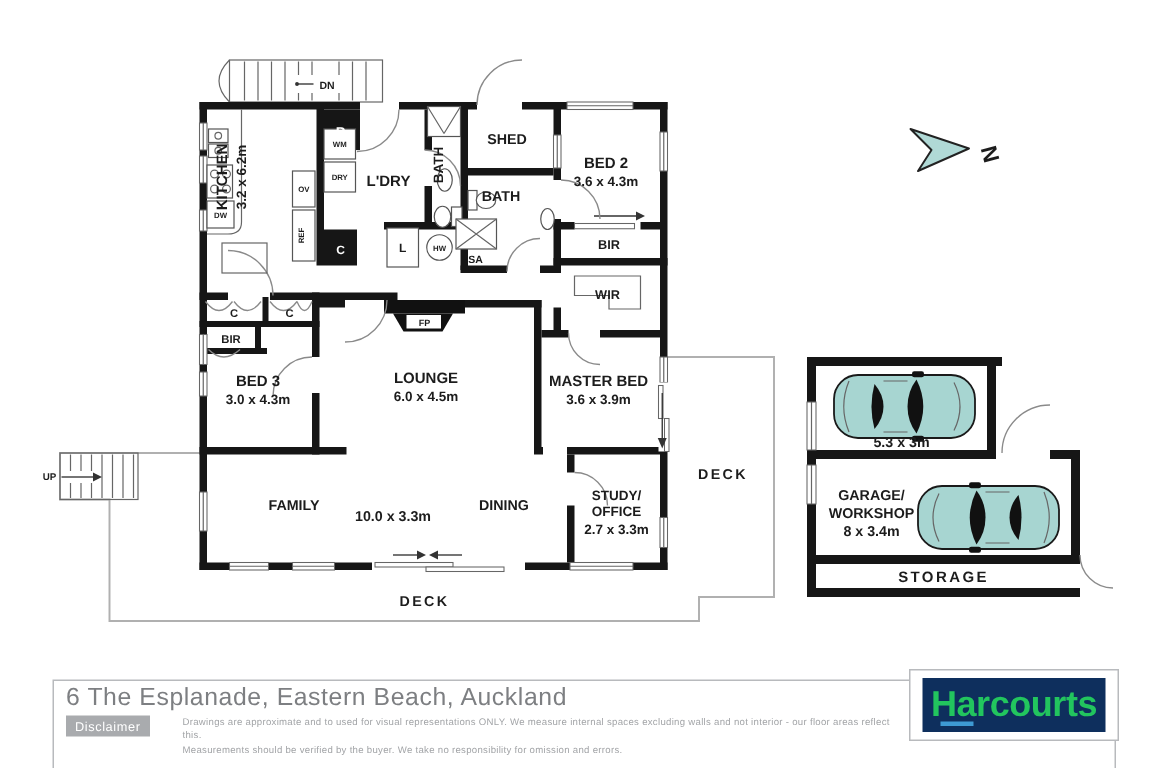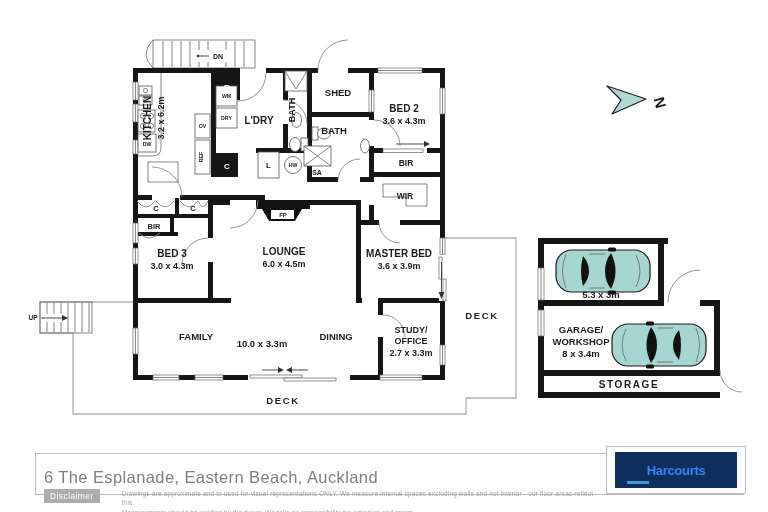--- a/index.html
+++ b/index.html
@@ -16,33 +16,33 @@
   .thin{stroke:#666;stroke-width:0.8;fill:none}
   .fix{stroke:#555;stroke-width:0.8;fill:#fff}
   .win{fill:#fff;stroke:#666;stroke-width:0.7}
   .door{stroke:#8a8a8a;stroke-width:0.9;fill:none}
   .deck{stroke:#b0b0b0;stroke-width:1.3;fill:none}
   .car-body{fill:#a7d5d1;stroke:#1a1a1a;stroke-width:1.2}
   .dark{fill:#111;stroke:none}
   .arrowline{stroke:#333;stroke-width:0.9;fill:none}
   .ah{fill:#333;stroke:none}
   
-  .footer{position:absolute;left:35px;top:453px;width:709px;height:42px;border:1px solid #b8babd;
-          background:#fff;box-sizing:border-box;padding:14px 0 0 8px;}
+  .footer{position:absolute;left:35px;top:453px;width:709px;height:60px;border:1px solid #b8babd;
+          background:#fff;box-sizing:border-box;padding:2px 0 0 8px;}
   .addr{font-size:16.5px;color:#7d7f82;letter-spacing:0.4px;}
   .drow{margin-top:2px;display:flex;align-items:flex-start;}
   .badge{background:#a9abae;color:#fff;font-size:8.5px;padding:1.5px 6px 2px;letter-spacing:0.4px;
          margin-right:22px;flex:0 0 auto;}
   .dtext{font-size:6.4px;color:#a2a4a7;line-height:1.45;letter-spacing:0.2px;max-width:480px;}
   .logobox{position:absolute;left:606px;top:446px;width:140px;height:48px;background:#fff;
            border:1px solid #b8babd;box-sizing:border-box;display:flex;align-items:center;
            justify-content:center;z-index:2;}
   .navy{position:relative;width:122px;height:36px;background:#0e2f5d;display:flex;
         align-items:center;justify-content:center;}
-  .brand{color:#3b82f6;font-size:13px;font-weight:bold;letter-spacing:-0.3px;}
+  .brand{color:#22c55e;font-size:24px;font-weight:bold;letter-spacing:-0.3px;}
   .brand-underline{position:absolute;left:12px;bottom:4px;width:22px;height:3.5px;background:#3e9ad3;}
 </style>
 </head>
 <body>
 
 <div id="stage">
 <svg width="768" height="512" viewBox="0 0 768 512">
 
   <defs>
     <g id="car">

